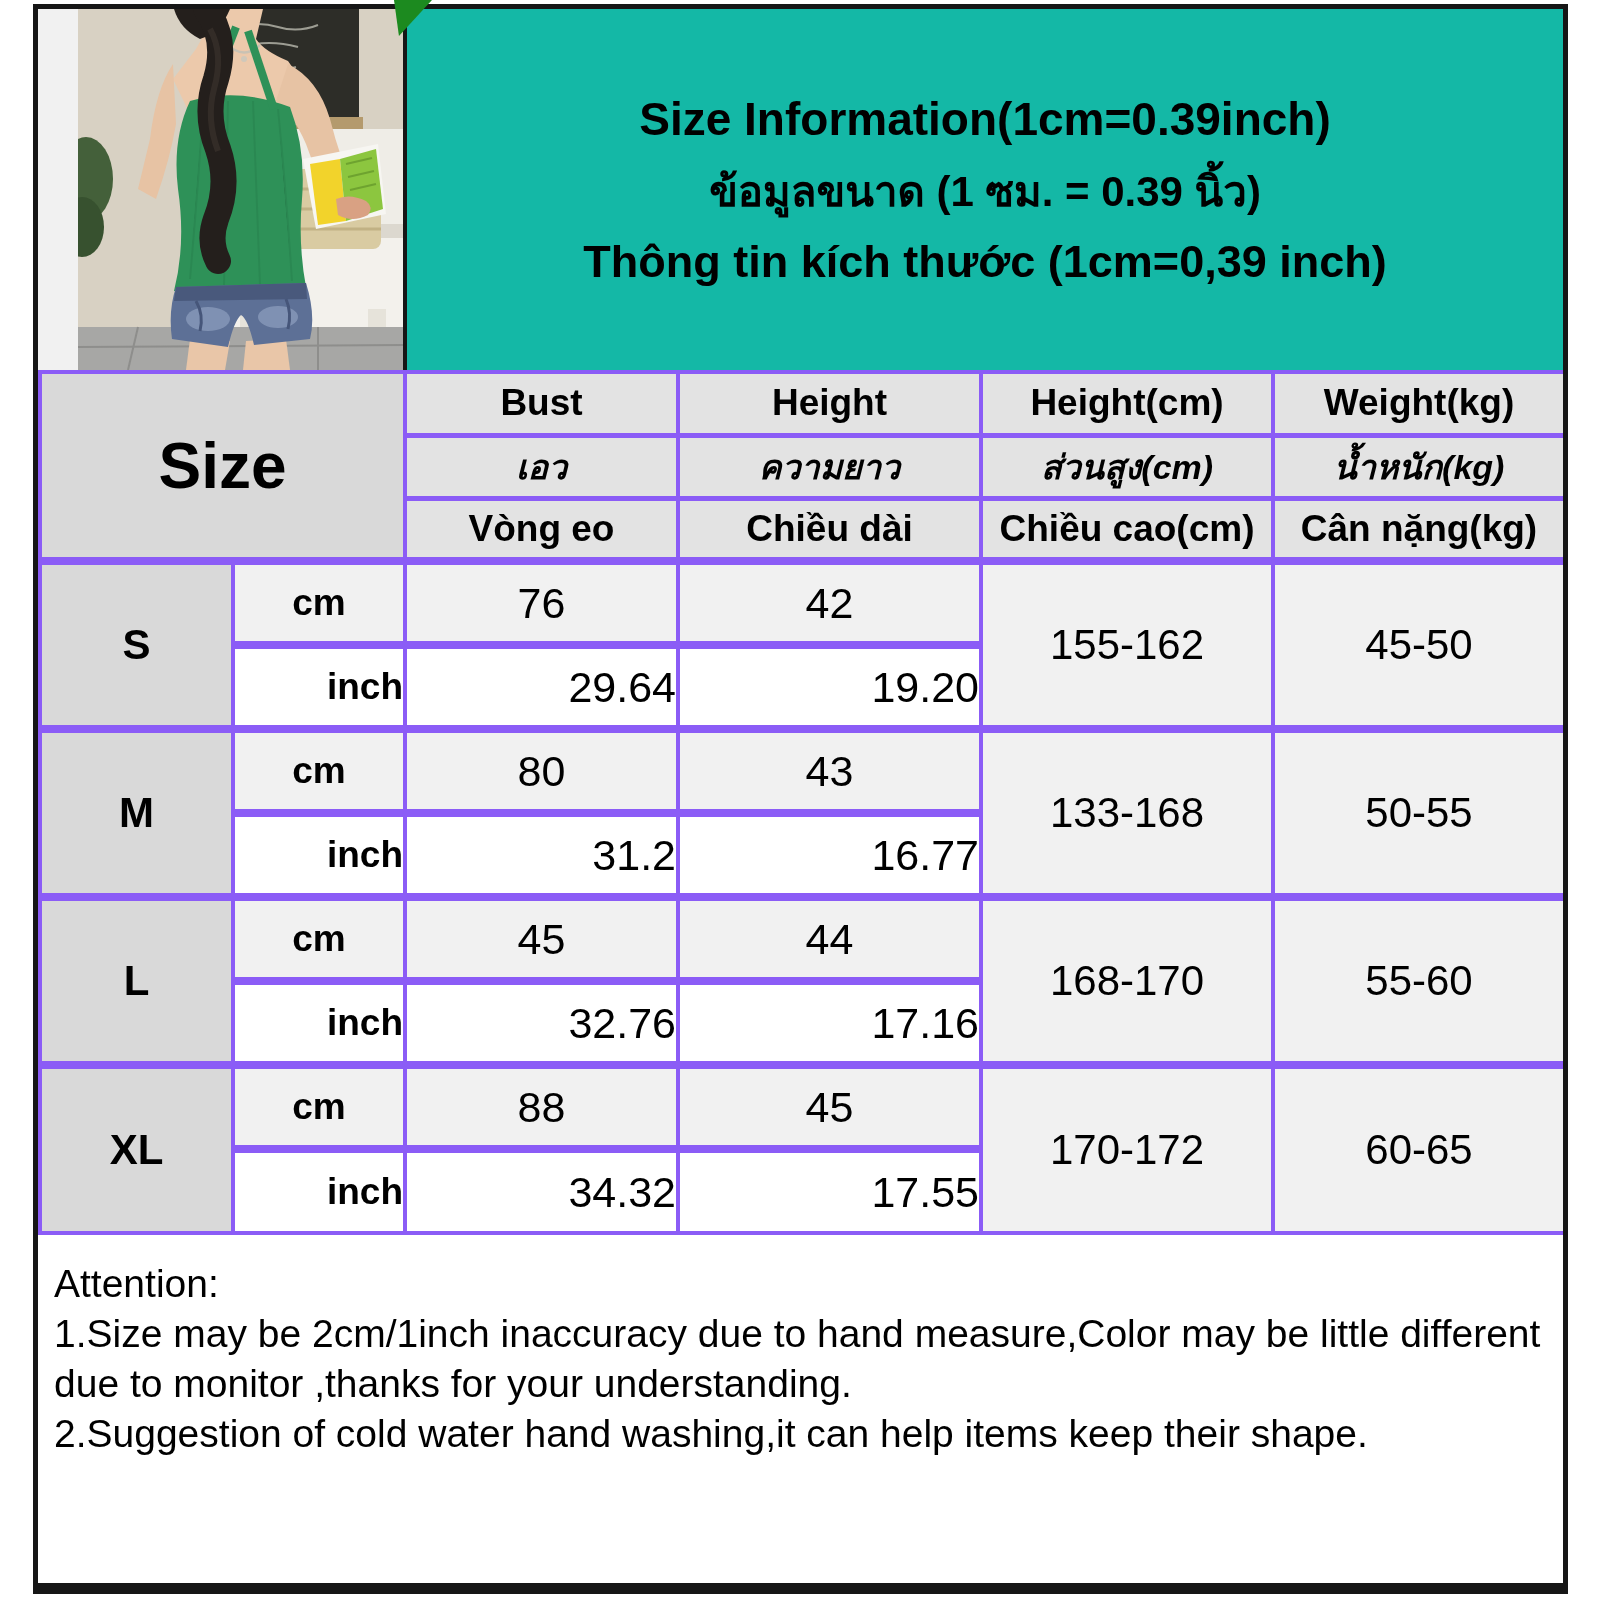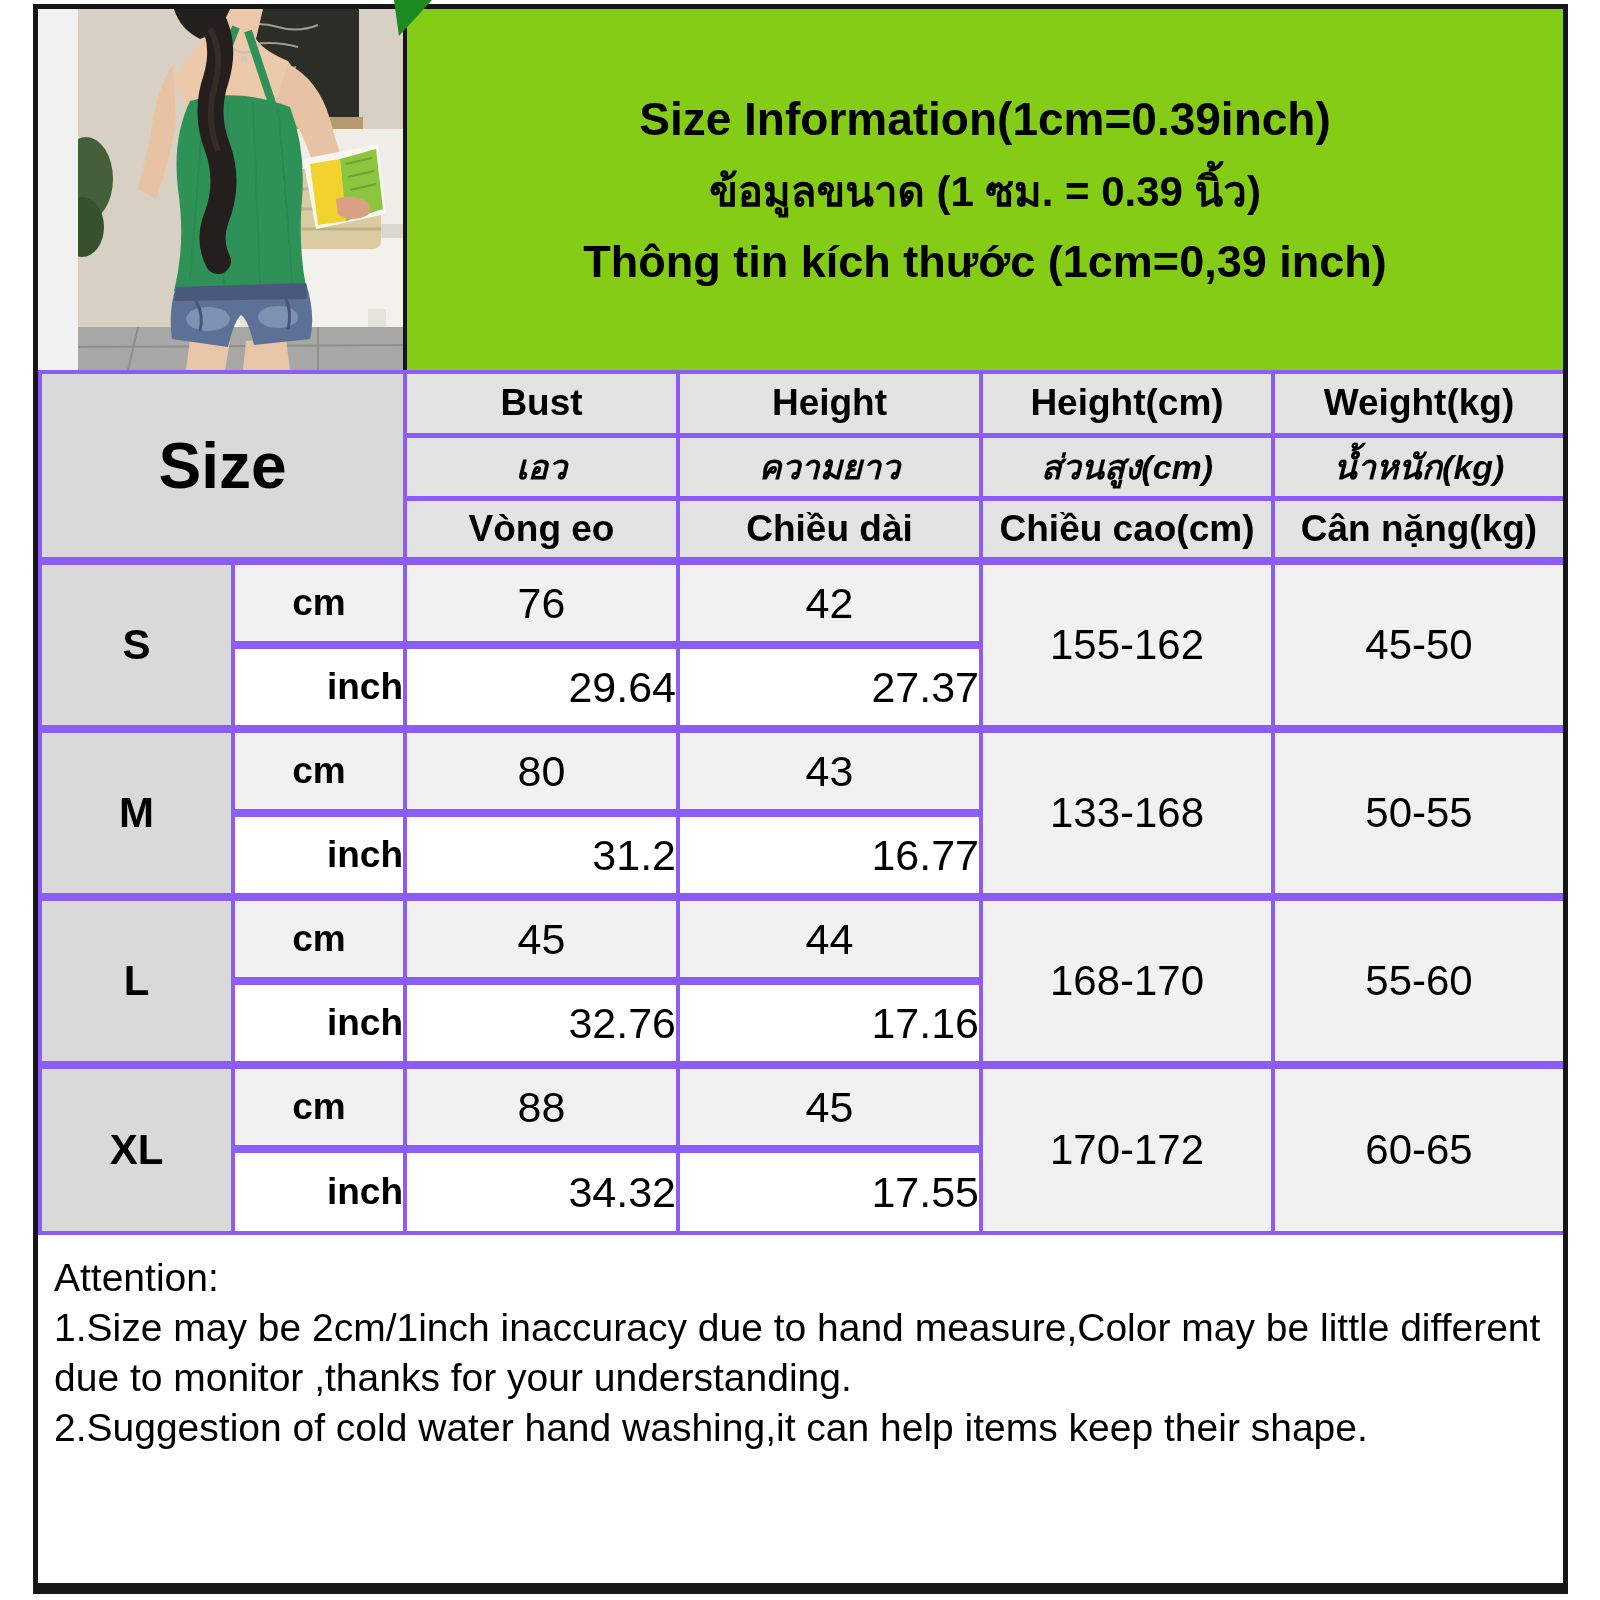--- a/index.html
+++ b/index.html
@@ -14,21 +14,21 @@
     background:#fff;display:flex;flex-direction:column;overflow:hidden;
   }
   
   .top-row{height:361px;flex:none;display:flex;}
   .photo-cell{
     width:369px;flex:none;background:#f1f1f1;border-right:4px solid #161616;
     box-sizing:border-box;padding-left:40px;overflow:hidden;
   }
   .photo-cell svg{display:block;width:325px;height:361px;}
   .title-cell{
-    flex:1;background:#84cc16;display:flex;flex-direction:column;
+    flex:1;background:#14b8a6;display:flex;flex-direction:column;
     justify-content:center;align-items:center;gap:12px;font-weight:bold;
   }
   .t-en{font-size:46px;}
   .t-th{font-size:42px;}
   .t-vi{font-size:45px;}
   
   table{width:100%;border-collapse:collapse;table-layout:fixed;flex:none;}
   th,td{
     border:4px solid #8b5cf6;text-align:center;vertical-align:middle;
     padding:0;overflow:hidden;
@@ -42,21 +42,21 @@
   td.unit{font-weight:bold;font-size:37px;}
   td.val{font-size:43px;font-weight:400;}
   td.range{background:#f1f1f1;font-size:42px;font-weight:400;}
   tr.cm-row td{background:#f1f1f1;}
   tr.inch-row td{background:#ffffff;}
   tbody tr.cm-row th,tbody tr.cm-row td{border-top-width:8px;}
   tbody tr.inch-row td{border-top-width:8px;text-align:right;}
   thead th{border-bottom-width:5px;}
   
   .attention{
-    flex:1;background:#ffffff;padding:18px 16px 0 16px;
+    flex:1;background:#ffffff;padding:24px 16px 0 16px;
     font-size:39px;line-height:50px;text-align:left;
   }
   
   .green-flag{
     position:absolute;left:394px;top:0;width:38px;height:36px;
     background:#1c8a1f;clip-path:polygon(0 0,100% 0,13% 100%);z-index:3;
   }
 </style>
 </head>
 <body>
@@ -189,21 +189,21 @@
         <th class="letter" rowspan="2">S</th>
         <td class="unit">cm</td>
         <td class="val">76</td>
         <td class="val">42</td>
         <td class="range" rowspan="2">155-162</td>
         <td class="range" rowspan="2">45-50</td>
       </tr>
       <tr class="brow inch-row">
         <td class="unit">inch</td>
         <td class="val">29.64</td>
-        <td class="val">27.37</td>
+        <td class="val">19.20</td>
       </tr>
 
       <tr class="brow cm-row">
         <th class="letter" rowspan="2">M</th>
         <td class="unit">cm</td>
         <td class="val">80</td>
         <td class="val">43</td>
         <td class="range" rowspan="2">133-168</td>
         <td class="range" rowspan="2">50-55</td>
       </tr>

